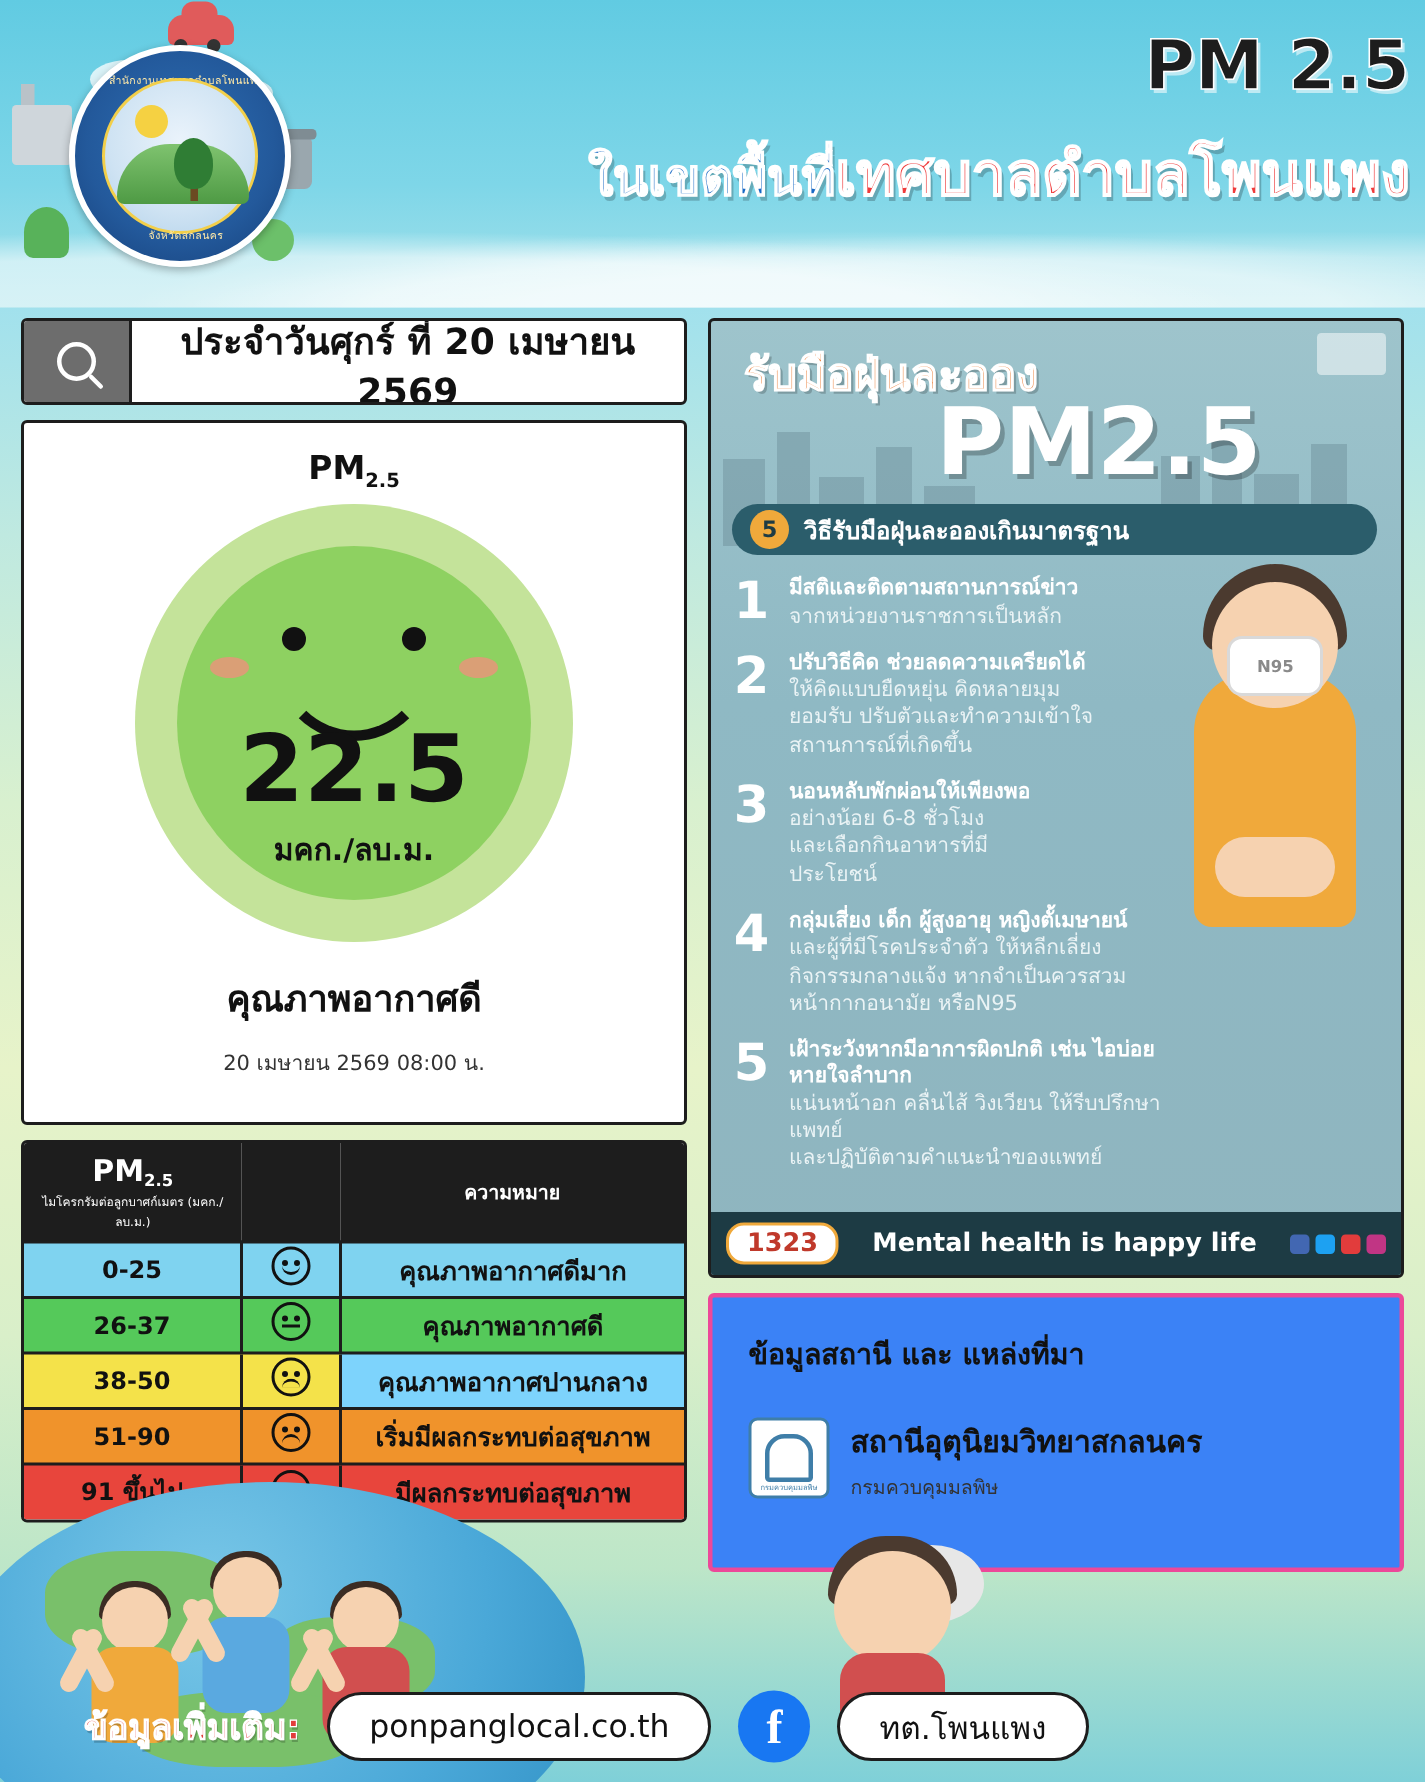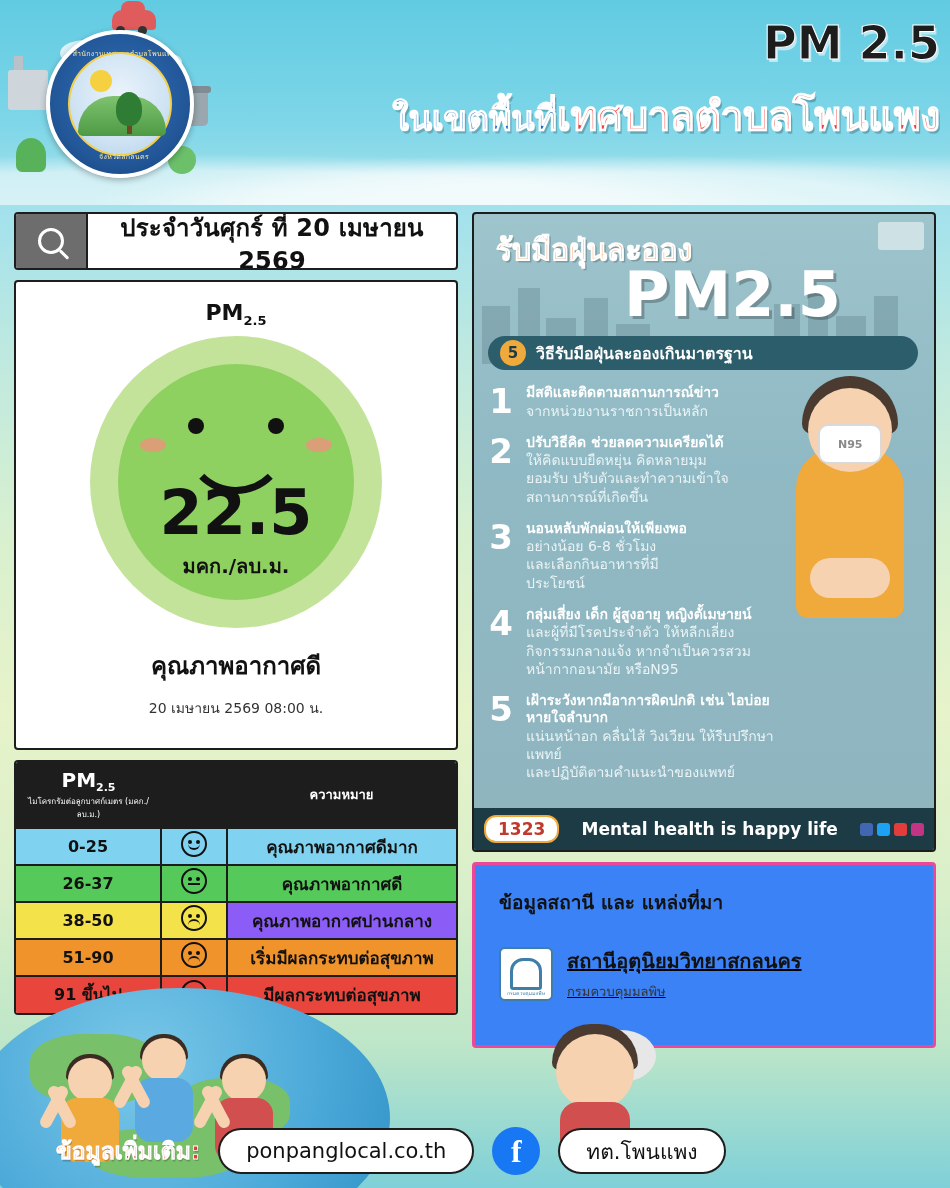--- a/index.html
+++ b/index.html
@@ -265,21 +265,21 @@
   .bld{position:absolute;bottom:0;background:#5e7f8a;}
   .poster-smallimg {
     position:absolute; right:10px; top:8px; width:46px; height:28px; background:rgba(255,255,255,.5); border-radius:3px;
   }
 
   .source-card {
     margin-top:10px; height:186px; background:#3b82f6;
     border:3px solid #ec4899; border-radius:4px; padding:22px 24px;
   }
   .source-title { font-size:19px; font-weight:700; color:#111; }
-  .source-row { display:flex; align-items:center; gap:14px; margin-top:28px;text-decoration:underline; }
+  .source-row { display:flex; gap:14px; margin-top:28px; }
   .source-logo {
     width:54px; height:54px; border:2px solid #3f7ea8; border-radius:6px;
     display:flex; align-items:center; justify-content:center; position:relative; background:#fff;
   }
   .source-logo:before{
     content:""; width:26px;height:26px;border:3px solid #3f7ea8;border-radius:13px 13px 3px 3px;
   }
   .source-logo span { position:absolute; bottom:2px; font-size:5px; color:#3f7ea8; }
   .source-name { font-size:20px; font-weight:700; color:#111; }
   .source-dept { font-size:13px; color:#333; margin-top:4px; }
@@ -404,21 +404,21 @@
             <td class="meaning" style="background: rgb(127, 211, 240);">คุณภาพอากาศดีมาก</td>
           </tr>
           <tr>
             <td style="background: rgb(85, 201, 90);">26-37</td>
             <td class="face-cell" style="background: rgb(85, 201, 90);"><span class="mini-face flat"><i class="l"></i><i class="r"></i><s></s></span></td>
             <td class="meaning" style="background: rgb(85, 201, 90);">คุณภาพอากาศดี</td>
           </tr>
           <tr>
             <td style="background: rgb(244, 226, 74);">38-50</td>
             <td class="face-cell" style="background: rgb(244, 226, 74);"><span class="mini-face sad"><i class="l"></i><i class="r"></i><s></s></span></td>
-            <td class="meaning" style="background: #8b5cf6;">คุณภาพอากาศปานกลาง</td>
+            <td class="meaning" style="background: #7dd3fc;">คุณภาพอากาศปานกลาง</td>
           </tr>
           <tr>
             <td style="background: rgb(240, 147, 43); margin-top: 36px;">51-90</td>
             <td class="face-cell" style="background: rgb(240, 147, 43);"><span class="mini-face sad"><i class="l"></i><i class="r"></i><s></s></span></td>
             <td class="meaning" style="background: rgb(240, 147, 43);">เริ่มมีผลกระทบต่อสุขภาพ</td>
           </tr>
           <tr>
             <td style="background: rgb(232, 69, 60);">91 ขึ้นไป</td>
             <td class="face-cell" style="background: rgb(232, 69, 60);"><span class="mini-face xx"><i class="l">x</i><i class="r">x</i><s></s></span></td>
             <td class="meaning" style="background: rgb(232, 69, 60);">มีผลกระทบต่อสุขภาพ</td>

